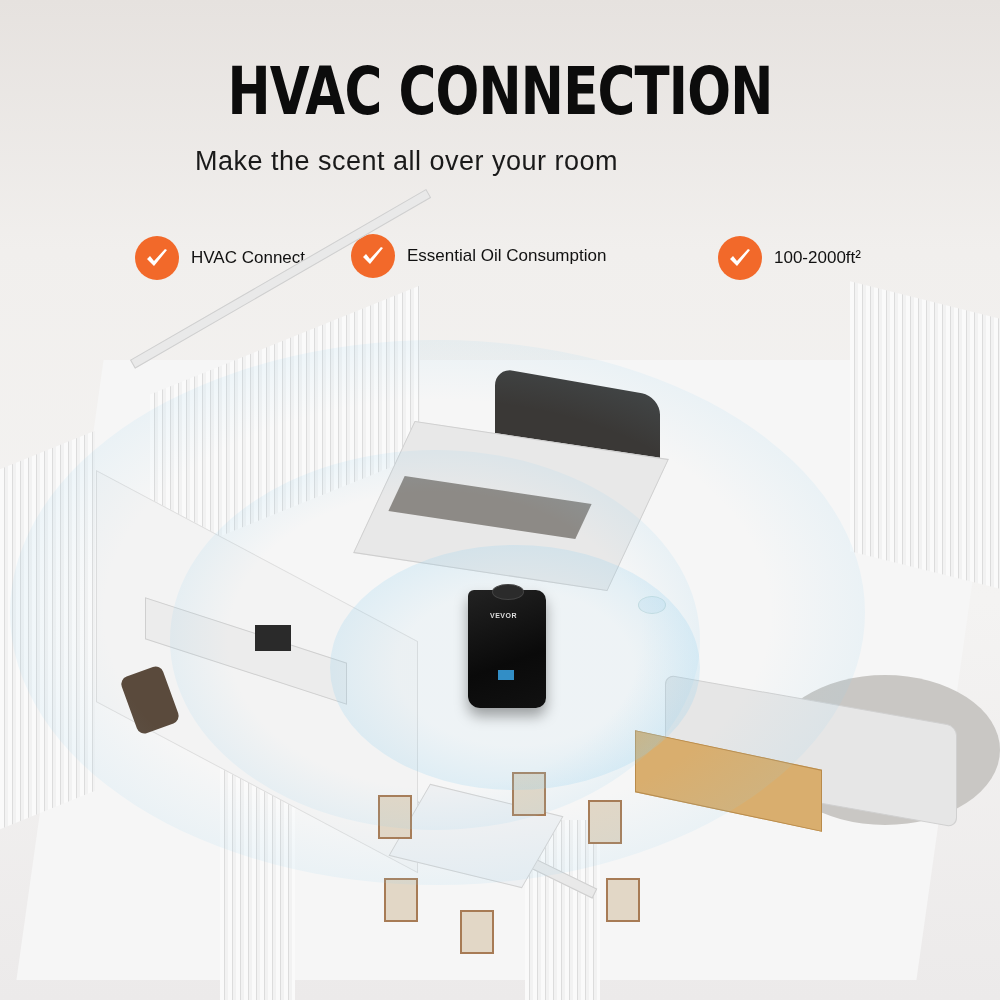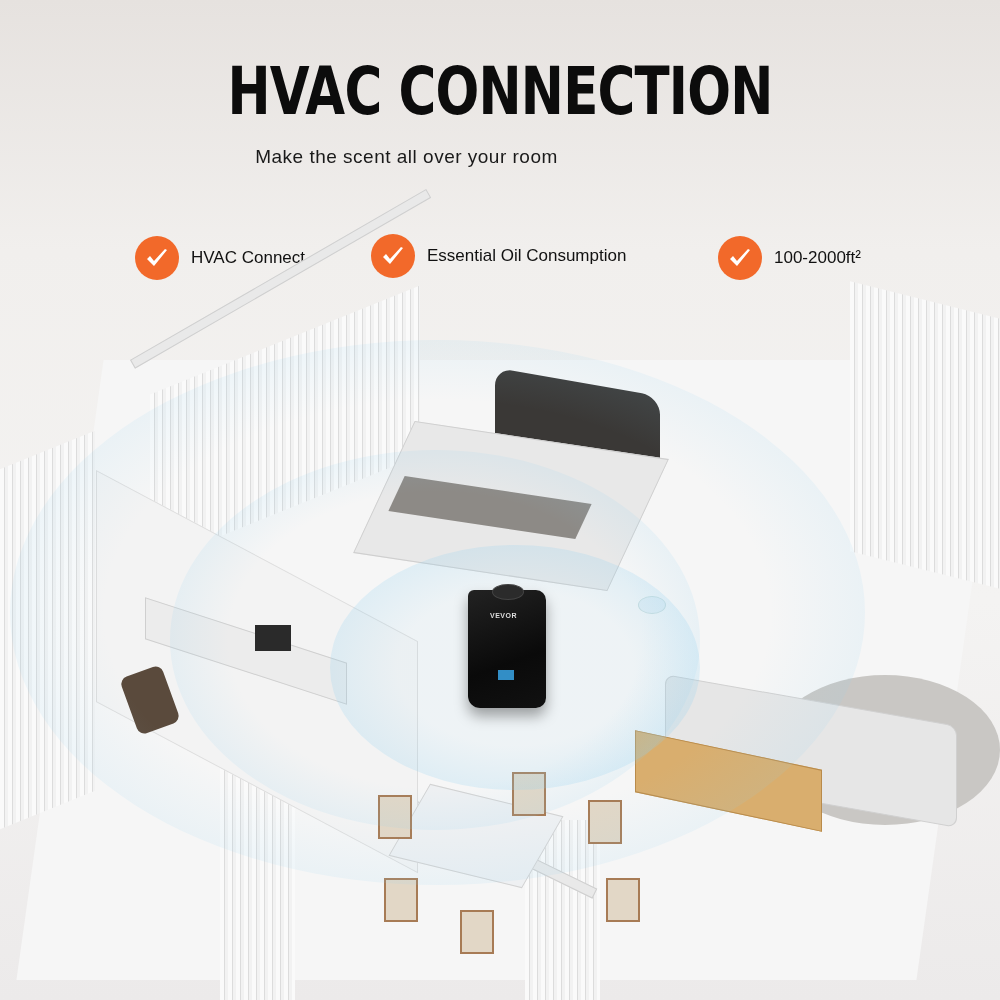--- a/index.html
+++ b/index.html
@@ -9,21 +9,21 @@
     font-family: "Liberation Sans", sans-serif;
   }
   .title {
     position: absolute; top: 52px; left: 0; width: 1000px; text-align: center;
     font-family: "DejaVu Sans", sans-serif; font-weight: bold; font-size: 66px;
     letter-spacing: -1px; color: #0c0c0c; transform: scaleX(0.78); transform-origin: 500px 0;
     line-height: 80px;
   }
   .subtitle {
     position: absolute; top: 146px; left: 0; width: 813px; text-align: center;
-    font-size: 19px; color: #1a1a1a; letter-spacing: 0.5px;
+    font-size: 27px; color: #1a1a1a; letter-spacing: 0.5px;
   }
   .feature { position: absolute; display: flex; align-items: center; }
   .check {
     width: 44px; height: 44px; border-radius: 50%; background: #f2692a;
     display: flex; align-items: center; justify-content: center; flex-shrink: 0;
   }
   .ftext { margin-left: 12px; font-size: 17px; color: #111; line-height: 22px; }
 
   .scene { position: absolute; left: 0; top: 300px; width: 1000px; height: 700px; }
   .floor { position: absolute; }
@@ -54,21 +54,21 @@
   <div class="check">
     <svg width="26" height="26" viewBox="0 0 26 26">
         <path d="M3 14 L10 21 L23 5 L21 4 L10 16 L6 11 Z" fill="#fff"></path>
       </svg>
   </div>
   <div class="ftext">
     <div>HVAC Connect</div>
   </div>
 </div>
 
-<div class="feature" style="left:371px; top:234px;text-align:right;">
+<div class="feature" style="left:351px; top:234px;text-align:right;">
   <div class="check">
     <svg width="26" height="26" viewBox="0 0 26 26">
         <path d="M3 14 L10 21 L23 5 L21 4 L10 16 L6 11 Z" fill="#fff"></path>
       </svg>
   </div>
   <div class="ftext">
     <div>Essential Oil Consumption</div>
   </div>
 </div>
 

